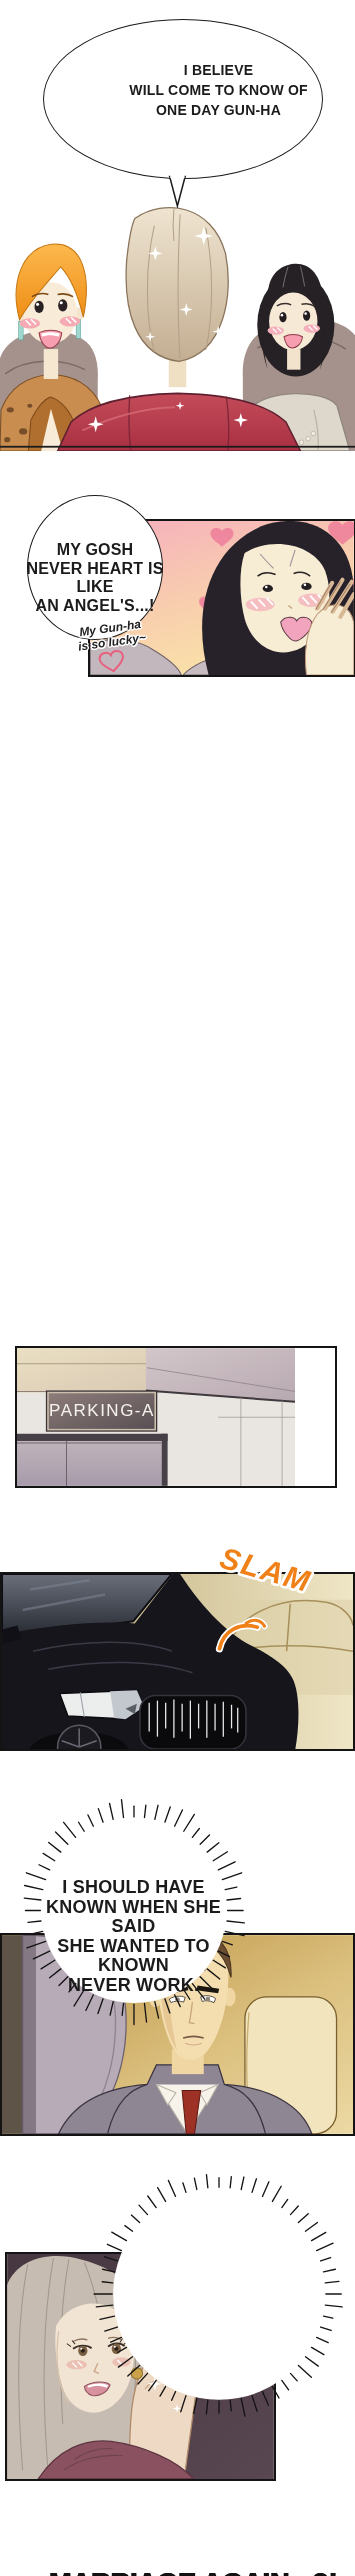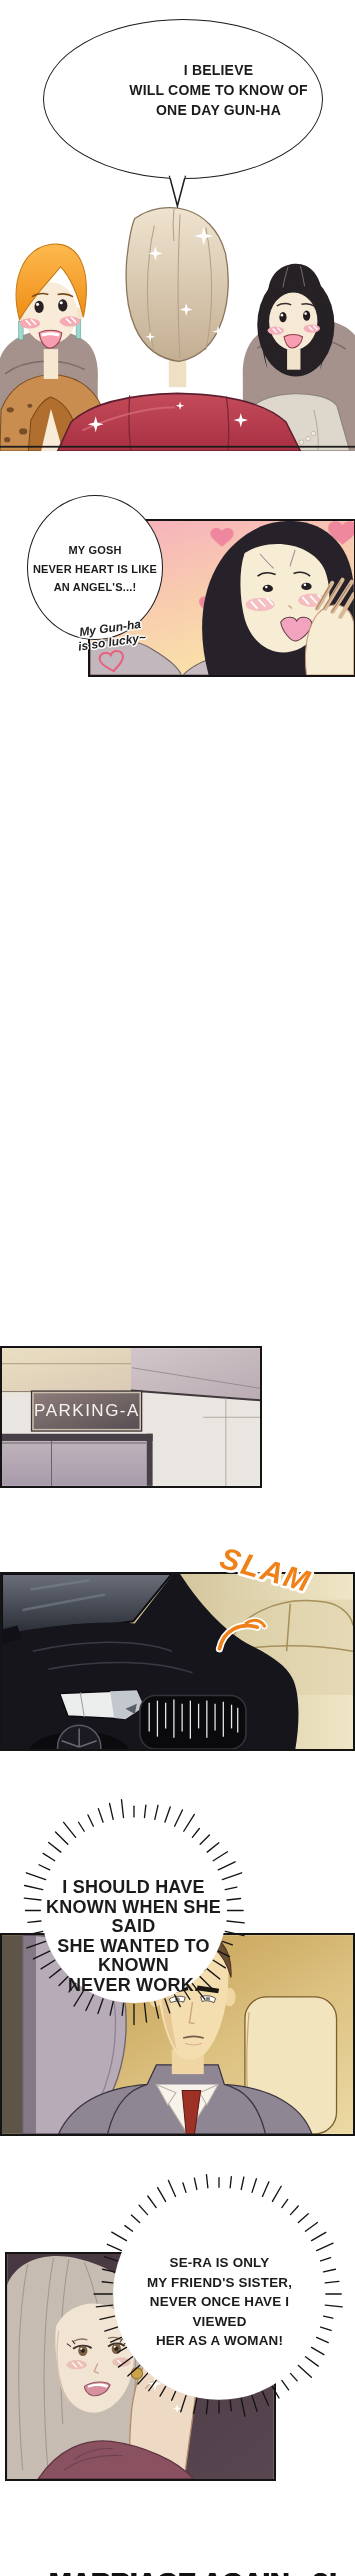--- a/index.html
+++ b/index.html
@@ -237,34 +237,34 @@
       </g>
       <g stroke="#8a6a50" stroke-width="1.5" fill="none">
         <path d="M466,124 L438,172"></path>
           <path d="M486,118 L452,172"></path>
           <path d="M505,122 L468,178"></path>
       </g>
     </svg>
   </div>
 
   <div class="abs bub z5" style="left:27px;top:495px;width:136px;height:145px;"></div>
-  <div class="abs dlg z5" style="left:23px;top:541px;width:144px;font-size:11px;line-height:18.5px;">
+  <div class="abs dlg z5" style="left:23px;top:541px;width:144px;font-size:16px;line-height:18.5px;">
     <div>MY GOSH</div>
     <div>NEVER HEART IS LIKE</div>
     <div>AN ANGEL'S...!</div>
   </div>
   <div class="abs hand z6" style="left:71px;top:621px;width:80px;transform:rotate(-8deg);">
     <div>My Gun-ha</div>
     <div>is so lucky~</div>
   </div>
   <svg class="abs z6" style="left:98px;top:648px;" width="27" height="27" viewBox="-30 -24 60 60">
     <path d="M0,-8 C-6,-20 -26,-17 -26,-2 C-26,11 -8,20 0,28 C8,20 26,11 26,-2 C26,-17 6,-20 0,-8 Z" fill="none" stroke="#e8607e" stroke-width="4.5" transform="rotate(-10)"></path>
   </svg>
 
-  <div class="panel abs z1" style="left:0;top:1346px;width:262px;height:142px;">
+  <div class="panel abs z1" style="left:15px;top:1346px;width:322px;height:142px;">
     <svg width="278" height="138" viewBox="0 0 539 267">
       <defs>
         <linearGradient id="bw" x1="0" y1="0" x2="1" y2="1">
           <stop offset="0" stop-color="#eadfc2"></stop>
             <stop offset="1" stop-color="#d9c9b4"></stop>
         </linearGradient>
         <linearGradient id="cl" x1="0" y1="0" x2="1" y2="1">
           <stop offset="0" stop-color="#d3c6ca"></stop>
             <stop offset="1" stop-color="#b7a9b0"></stop>
         </linearGradient>
@@ -557,26 +557,20 @@
         <line x1="94.2" y1="109.5" x2="78.2" y2="95.1"></line>
         <line x1="109.5" y1="94.2" x2="93.0" y2="75.9"></line>
         <line x1="126.3" y1="80.5" x2="110.0" y2="58.1"></line>
         <line x1="144.5" y1="68.7" x2="129.1" y2="42.0"></line>
         <line x1="163.8" y1="58.9" x2="150.0" y2="27.9"></line>
         <line x1="184.0" y1="51.1" x2="178.0" y2="32.6"></line>
         <line x1="205.0" y1="45.5" x2="200.3" y2="23.5"></line>
         <line x1="226.4" y1="42.1" x2="223.7" y2="16.6"></line>
       </g>
     </svg>
-  <div class="abs dlg z6" style="left:124px;top:2253px;width:191px;font-size:13.4px;line-height:19.6px;">
-    <div>SE-RA IS ONLY</div>
-    <div>MY FRIEND'S SISTER,</div>
-    <div>NEVER ONCE HAVE I VIEWED</div>
-    <div>HER AS A WOMAN!</div>
-  </div>
 
   <div class="panel abs z2" style="left:4.6px;top:2252px;width:271px;height:229px;">
     <svg width="267" height="225" viewBox="0 0 518 437">
       <defs>
         <linearGradient id="plum" x1="0" y1="0" x2="1" y2="1">
           <stop offset="0" stop-color="#463740"></stop>
             <stop offset="1" stop-color="#584650"></stop>
         </linearGradient>
         <path id="spk2" d="M0,-14 L3,-3 L14,0 L3,3 L0,14 L-3,3 L-14,0 L-3,-3 Z"></path>
       </defs>

